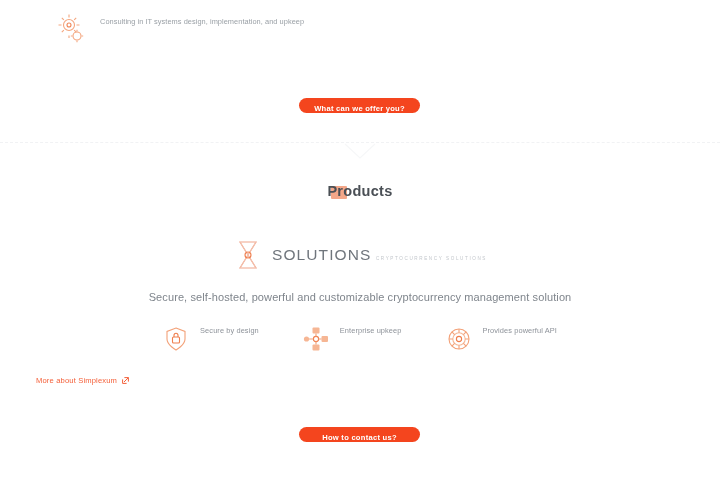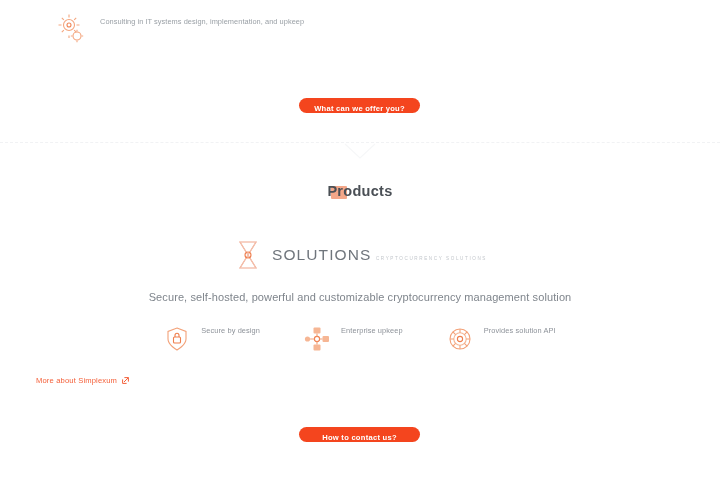--- a/index.html
+++ b/index.html
@@ -193,21 +193,21 @@
     <div class="feat">
       <span class="feat-ico">
         <svg viewBox="0 0 26 26" width="26" height="26" fill="none" stroke="#f3a178" stroke-width="1.1">
           <circle cx="13" cy="13" r="10"></circle>
           <circle cx="13" cy="13" r="6.2" stroke="#f6b694"></circle>
           <circle cx="13" cy="13" r="2.6" stroke="#ef7f4e"></circle>
           <path d="M13 3 V6.8 M13 19.2 V23 M3 13 H6.8 M19.2 13 H23
                    M5.9 5.9 L8.6 8.6 M17.4 17.4 L20.1 20.1 M20.1 5.9 L17.4 8.6 M8.6 17.4 L5.9 20.1"></path>
         </svg>
       </span>
-      <span class="feat-txt">Provides solution API</span>
+      <span class="feat-txt">Provides powerful API</span>
     </div>
   </div>
 
   <a class="more" href="#">
     <span>More about Simplexum</span>
     <span class="ext">
       <svg viewBox="0 0 7 7" width="7" height="7" fill="none" stroke="#f4603a" stroke-width="1">
         <path d="M2.4 0.6 H6.4 V4.6"></path>
         <path d="M6.4 0.6 L2 5"></path>
         <path d="M4.6 6.4 H0.6 V2.4"></path>

